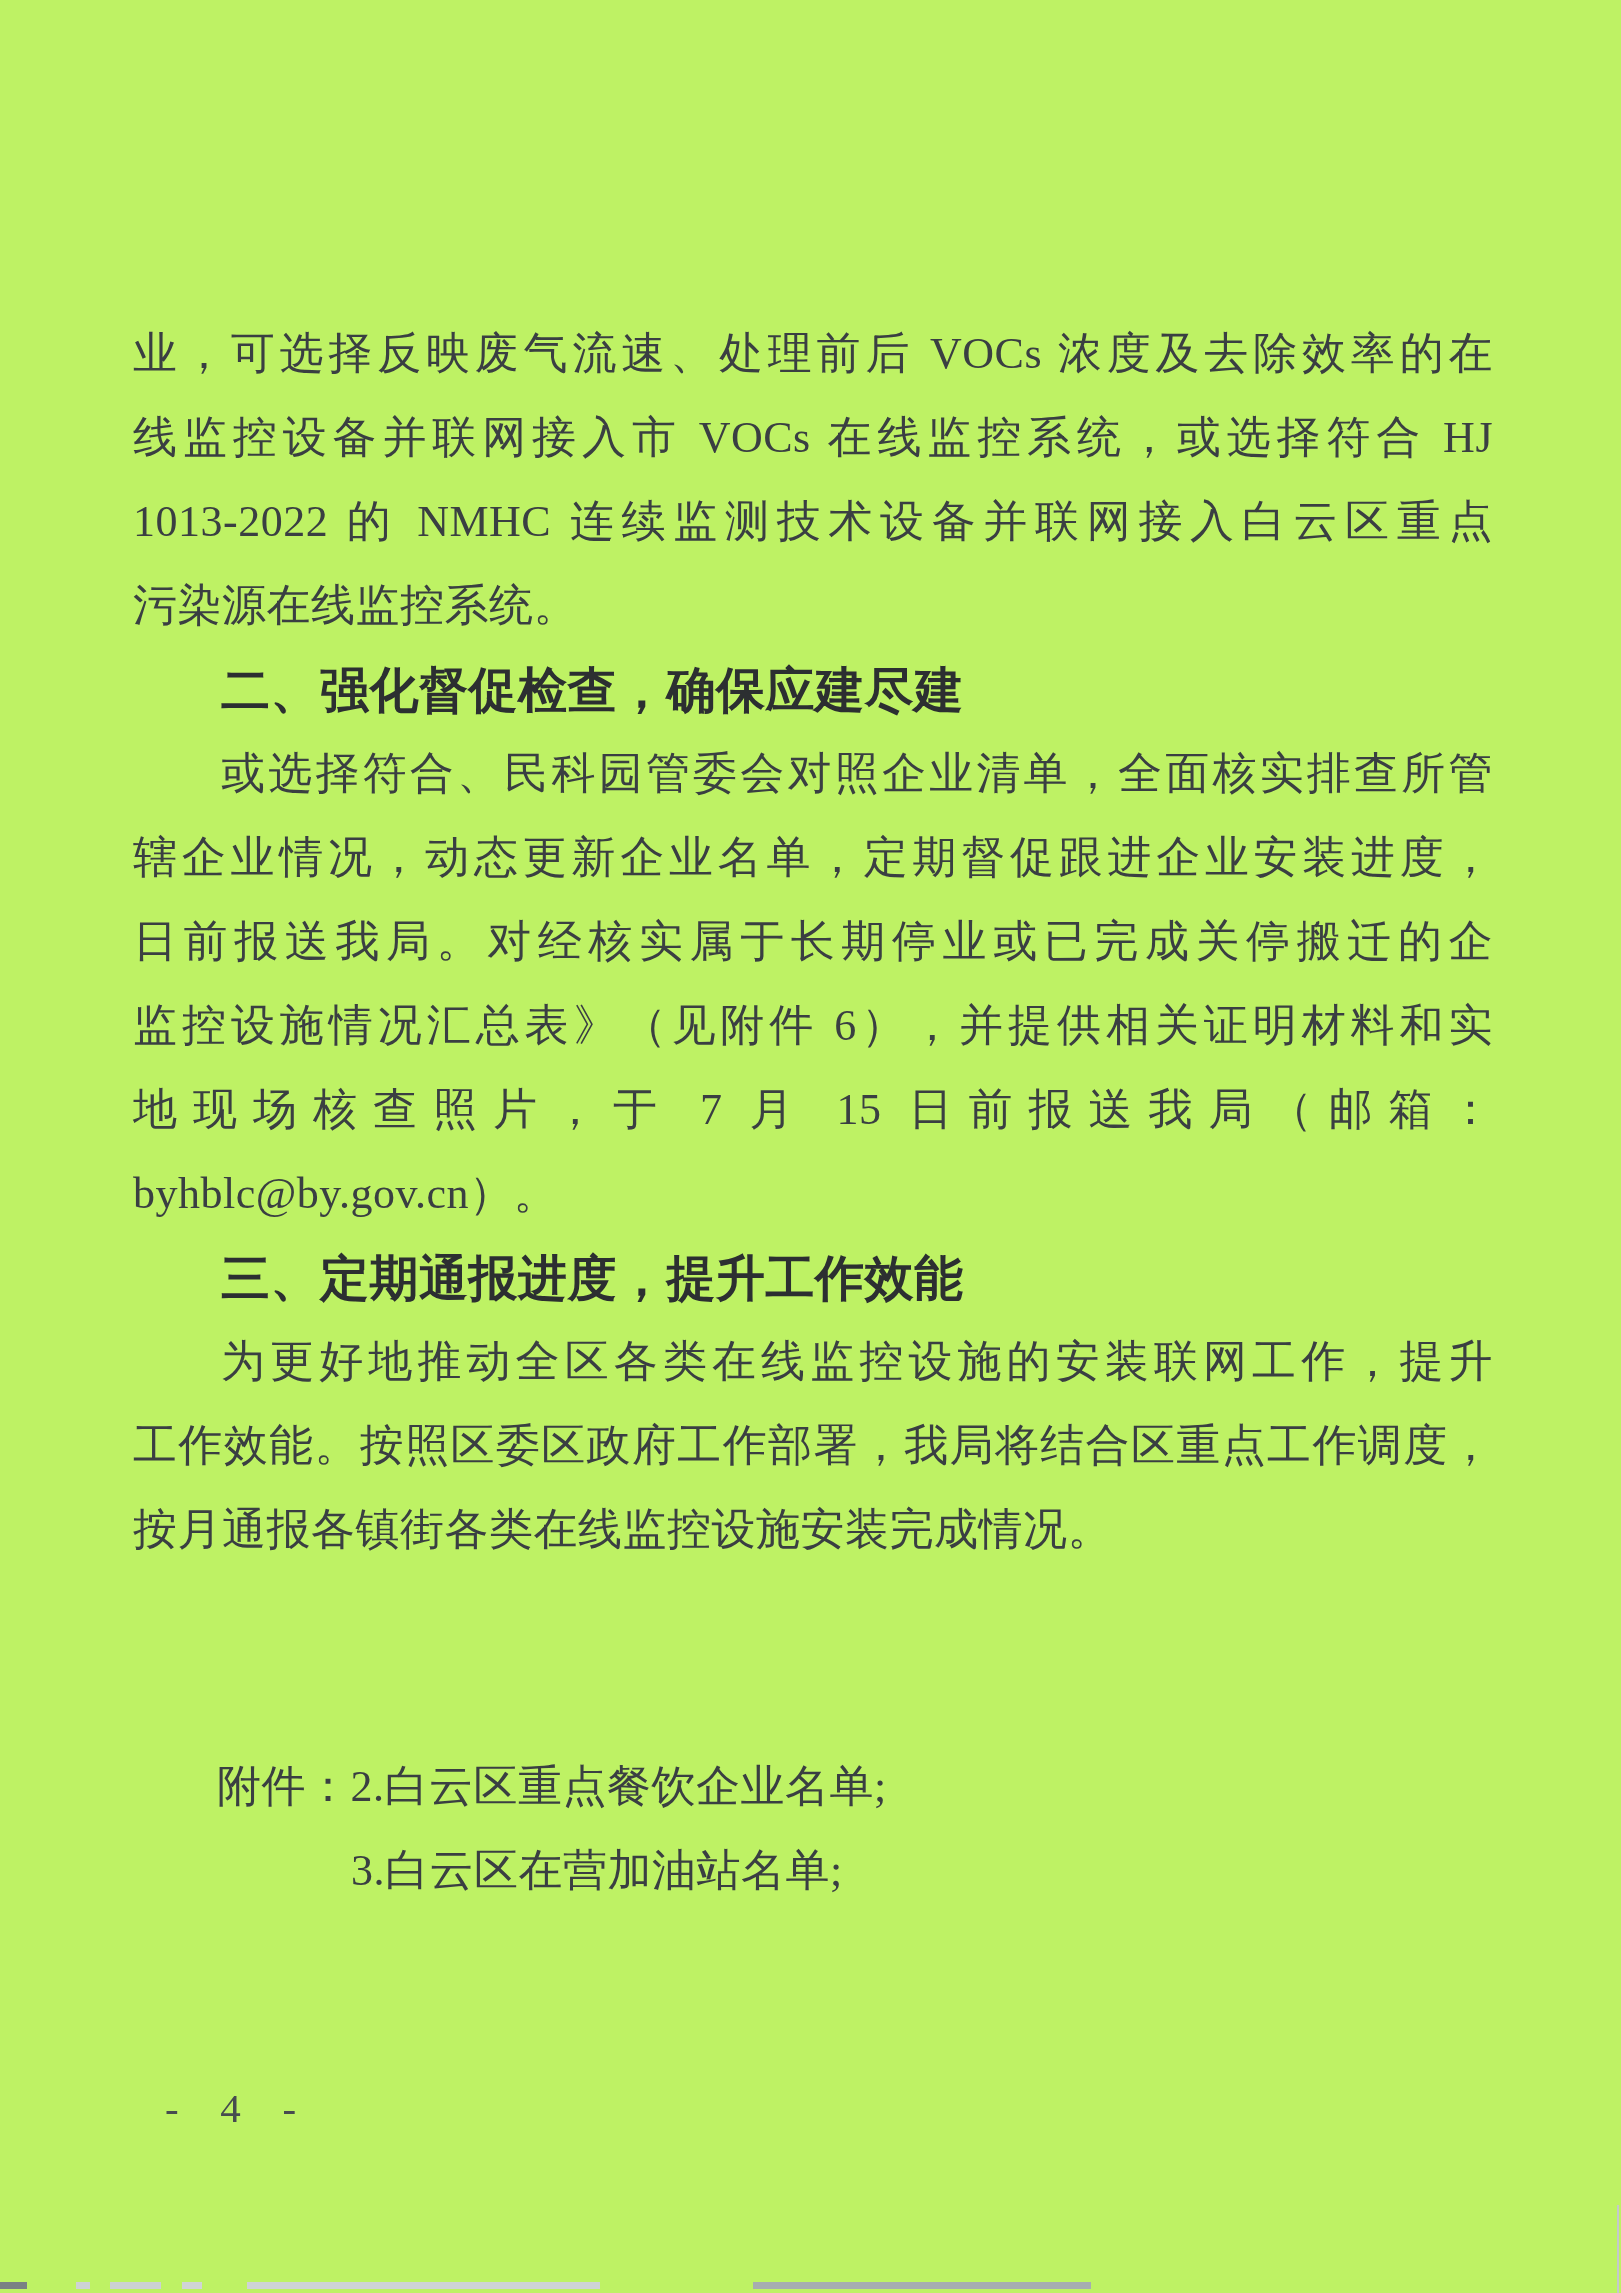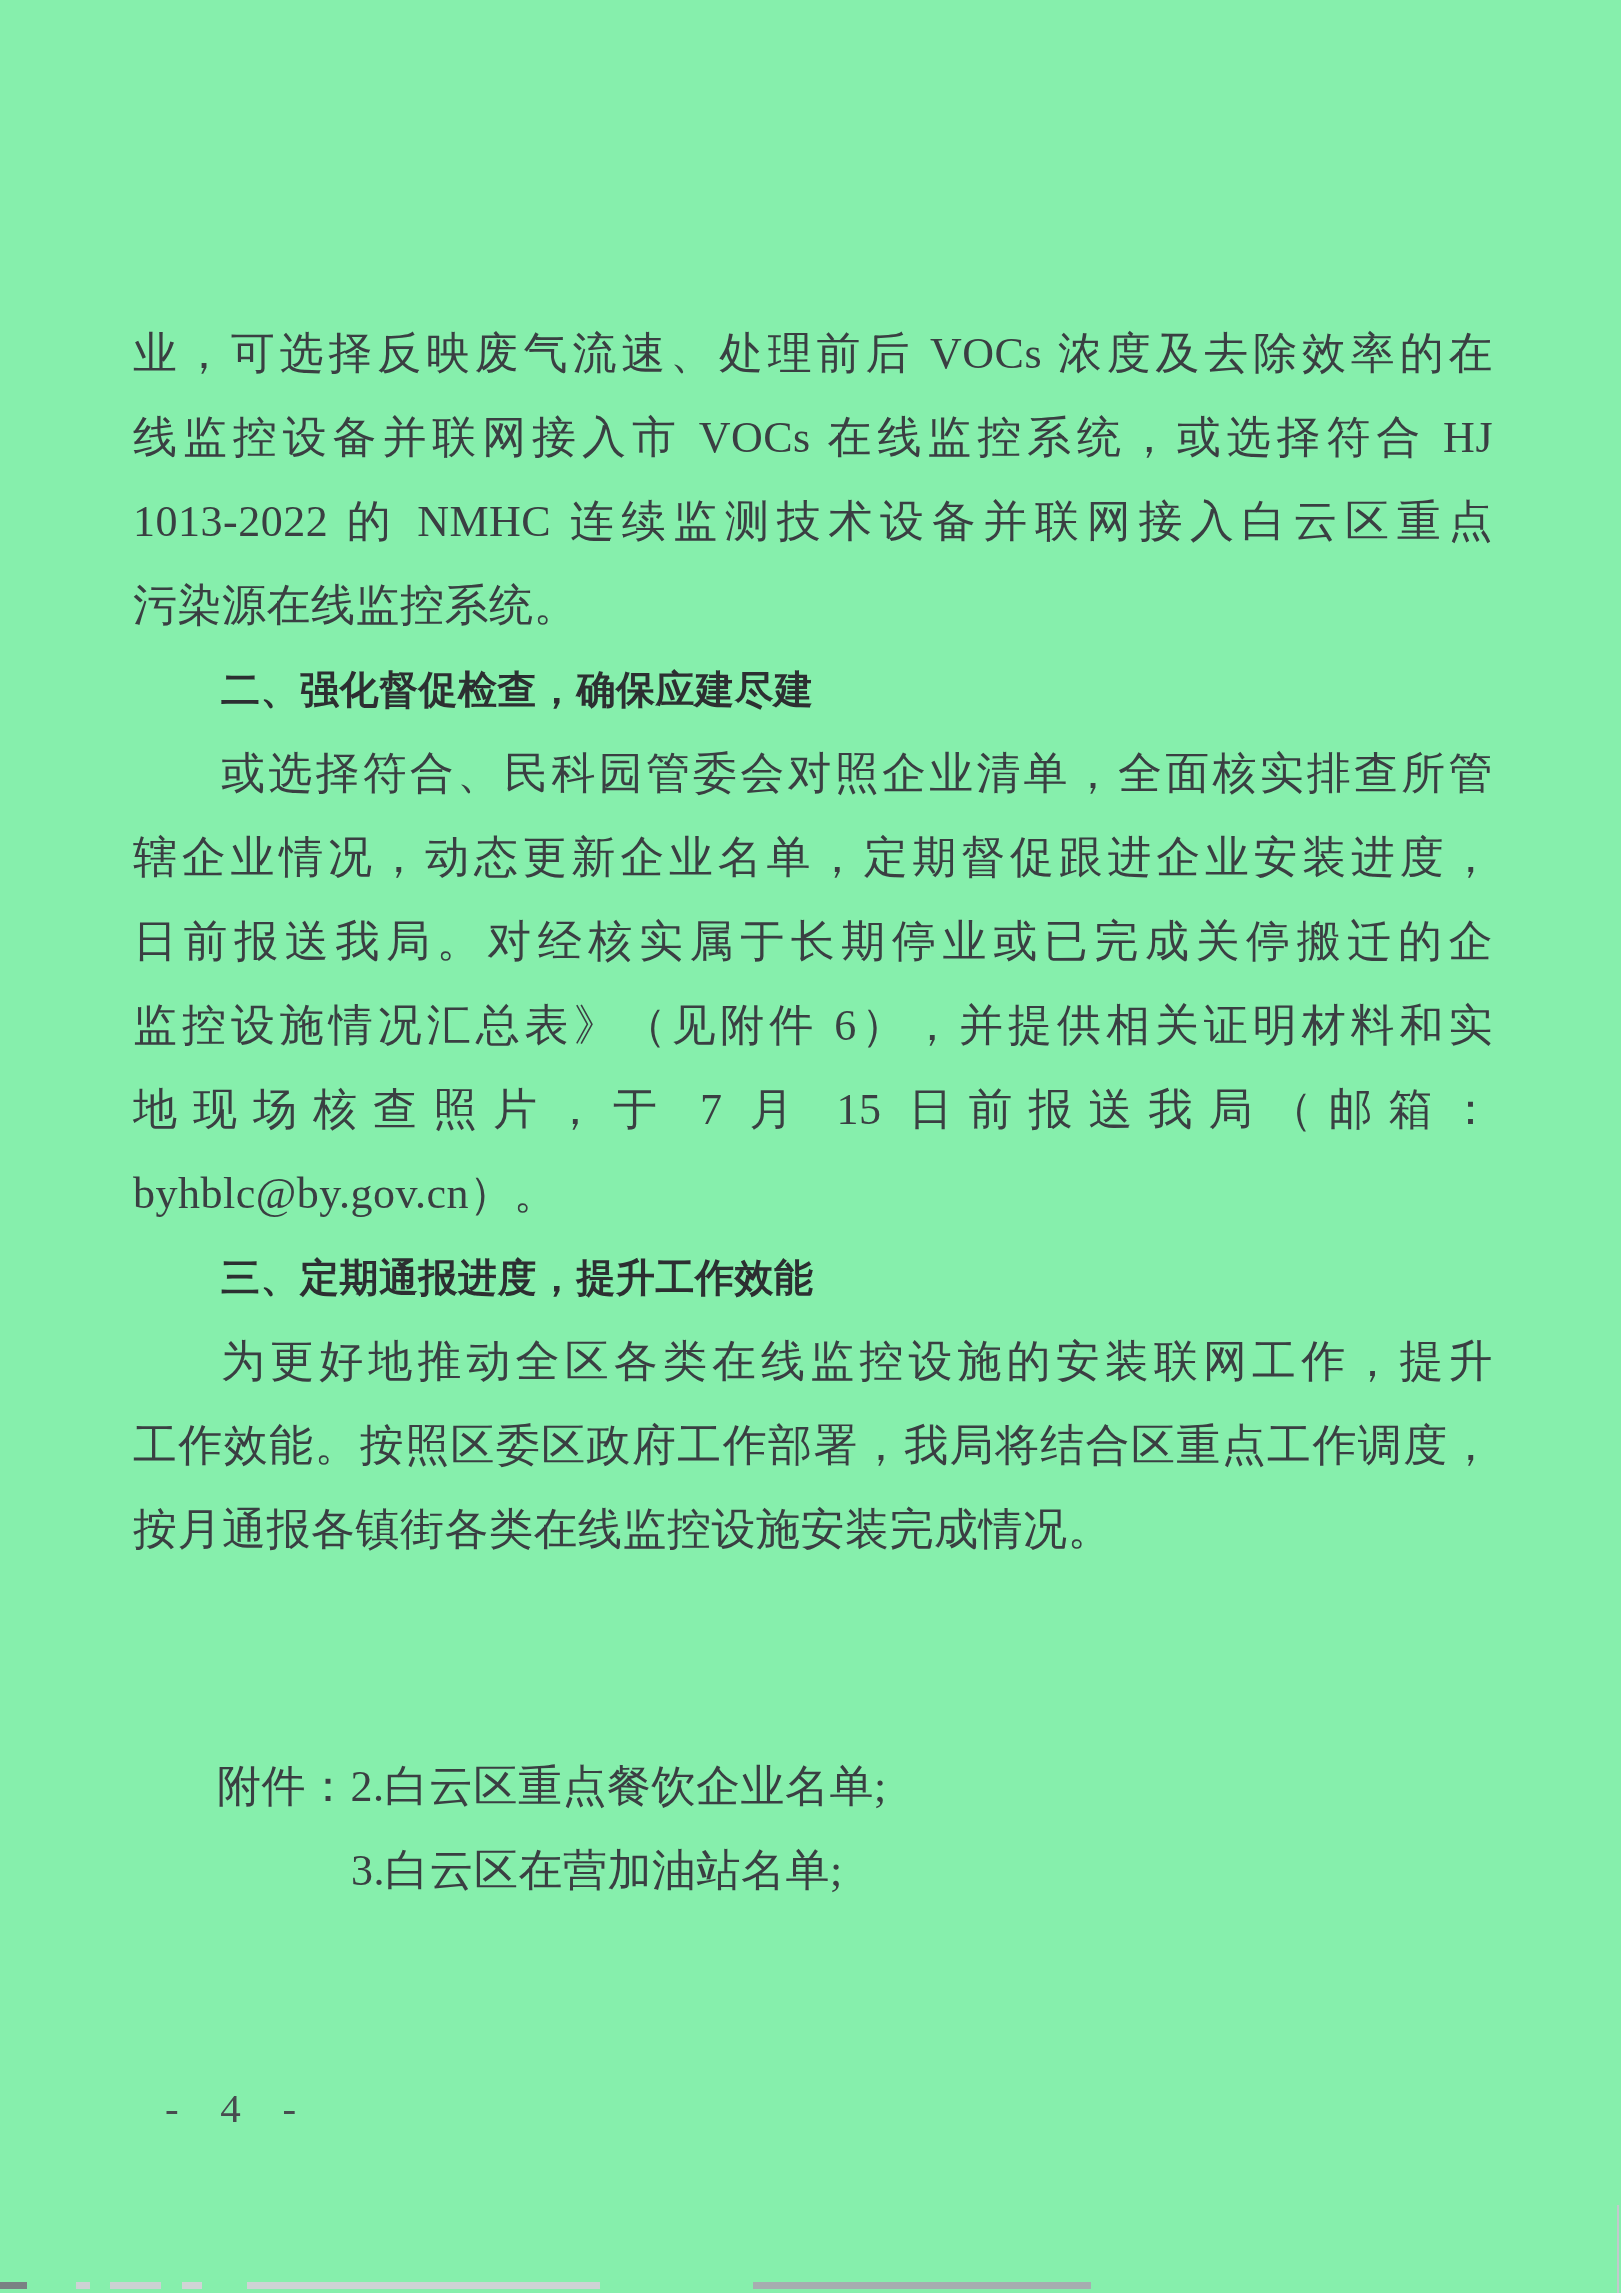--- a/index.html
+++ b/index.html
@@ -1,20 +1,20 @@
 <!DOCTYPE html>
 <html><head>
 <meta charset="utf-8">
 <style>
   html,body { margin:0; padding:0; }
   body { background:#e9e9e9; }
   .page {
     position:relative;
     width:1621px; height:2294px;
-    background:#86efac;
+    background:#bef264;
     overflow:hidden;
     font-family:"Liberation Serif", serif;
     color:#3a3f42;
   }
   .textblock {
     position:absolute;
     left:133px; top:312px;
     width:1360px;
   }
   .line {
@@ -26,21 +26,21 @@
     letter-spacing:0.5px;
   }
   .line.left {
     text-align:center;
     text-align-last:left;
   }
   .line.indent { padding-left:88px; }
   .line.heading {
     font-family:"Liberation Sans", sans-serif;
     font-weight:700;
-    font-size:39px;
+    font-size:49px;
     color:#2c2f31;
     text-align:left;
     text-align-last:left;
     padding-left:88px;
   }
   .attachments {
     position:absolute;
     left:133px; top:1745px;
     width:1360px;
   }

